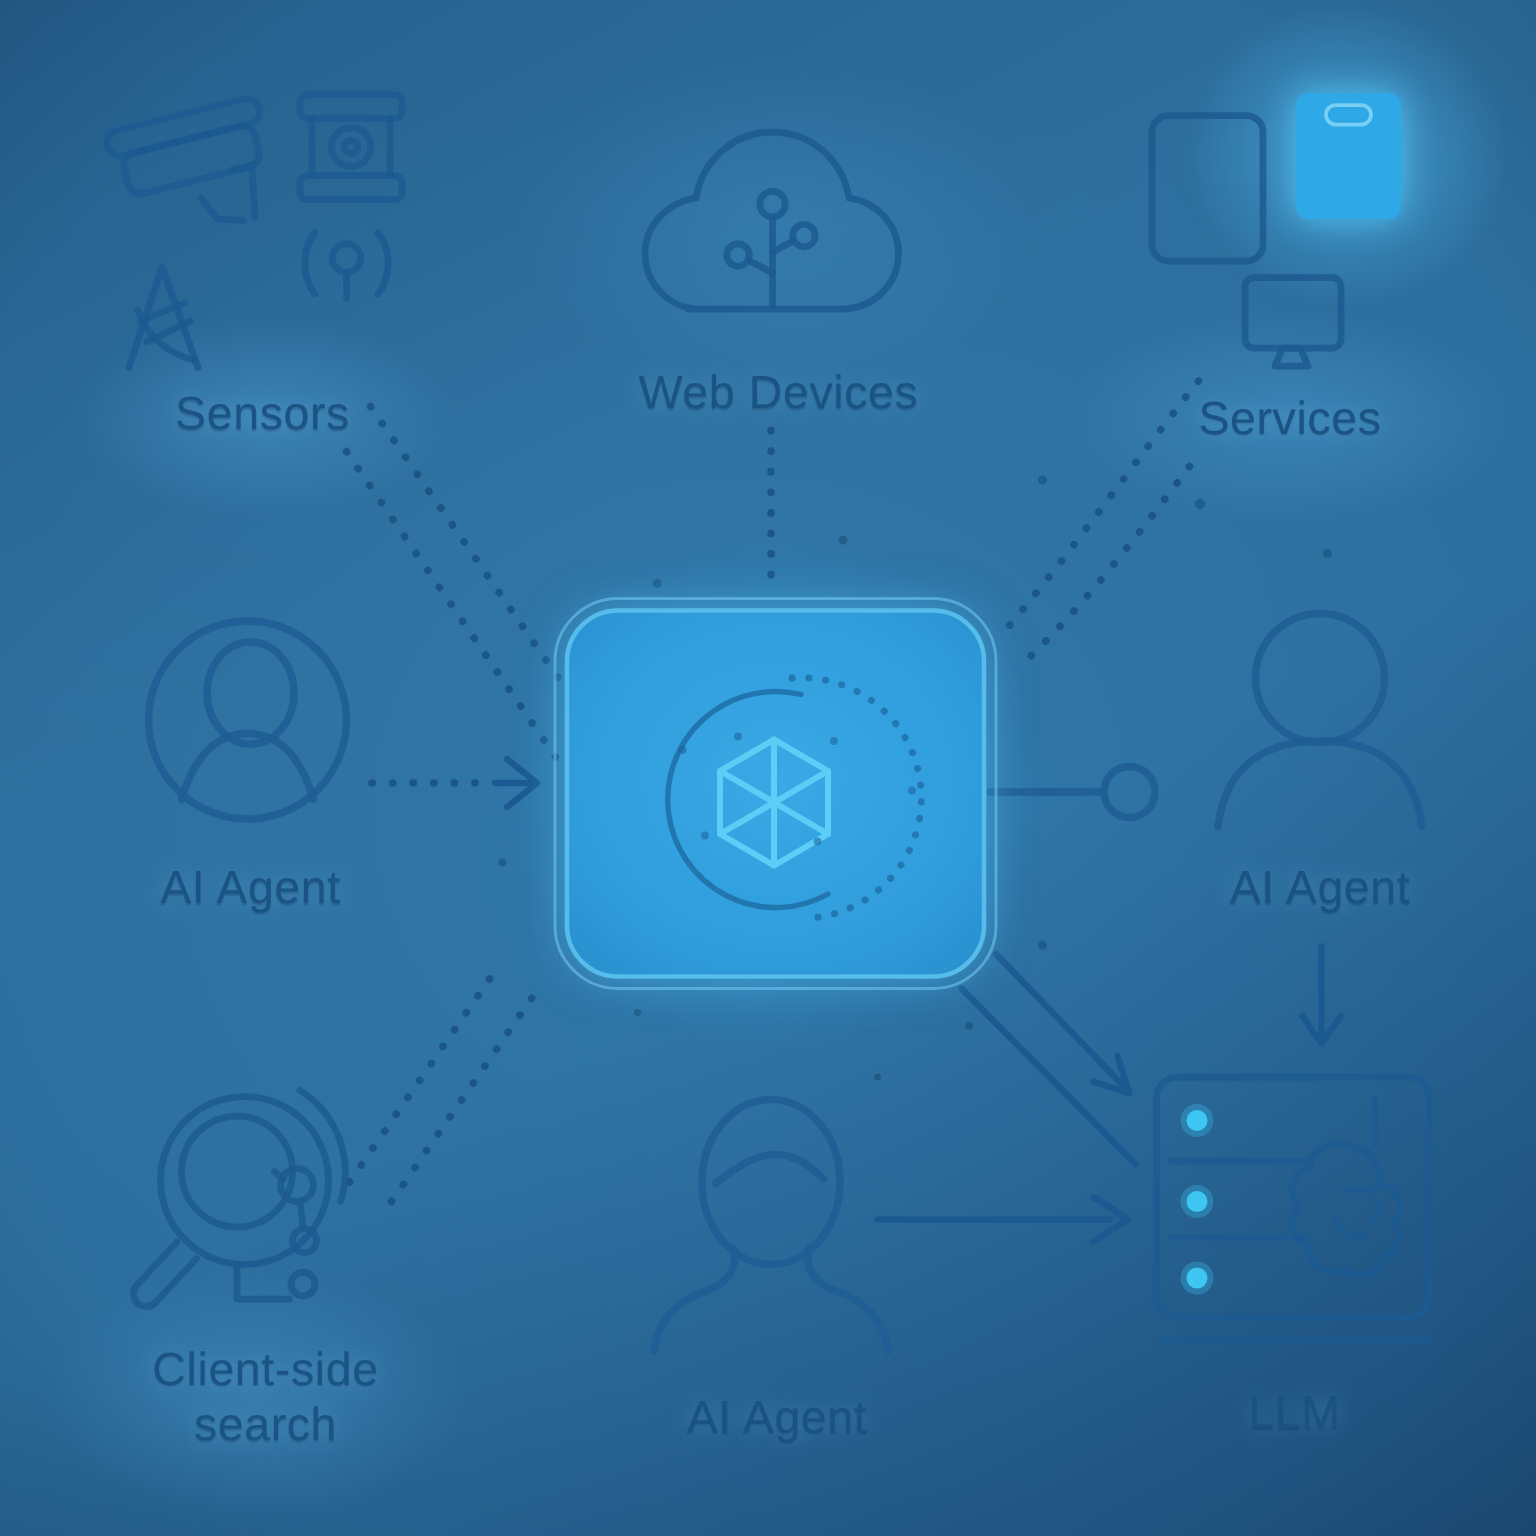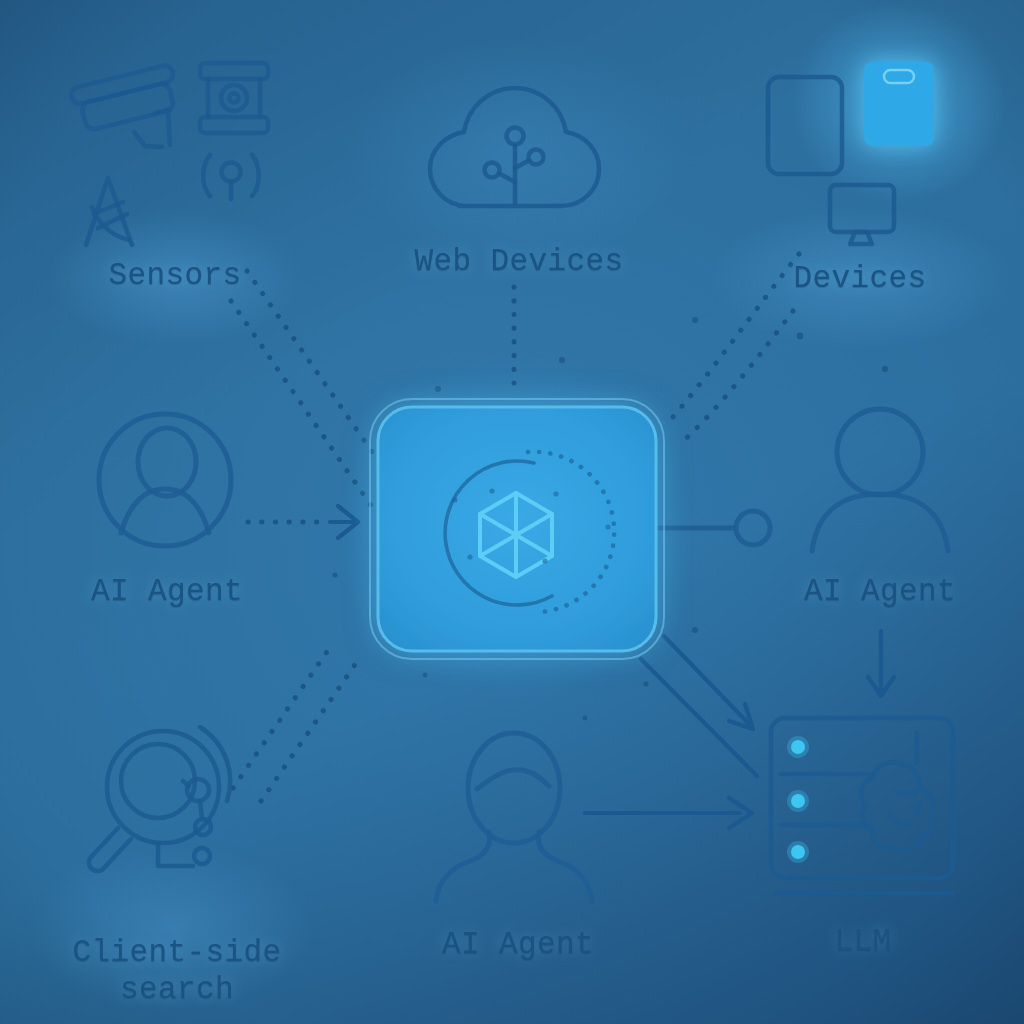--- a/index.html
+++ b/index.html
@@ -1,18 +1,18 @@
 <!DOCTYPE html>
 <html><head>
 <meta charset="utf-8">
 <style>
   html,body{margin:0;padding:0;background:#10314e;}
   .canvas{
     position:relative;width:1024px;height:1024px;overflow:hidden;
-    font-family:Liberation Mono, monospace;
+    font-family:Liberation Sans, sans-serif;
     background:
       radial-gradient(240px 230px at 516px 528px, rgba(64,174,238,.50), rgba(64,174,238,0) 75%),
       radial-gradient(150px 140px at 898px 103px, rgba(86,198,252,.55), rgba(86,198,252,0) 72%),
       radial-gradient(170px 90px at 175px 278px, rgba(96,182,238,.30), rgba(96,182,238,0) 75%),
       radial-gradient(200px 95px at 860px 278px, rgba(96,182,238,.28), rgba(96,182,238,0) 75%),
       radial-gradient(190px 110px at 172px 928px, rgba(96,182,238,.26), rgba(96,182,238,0) 75%),
       radial-gradient(230px 150px at 516px 150px, rgba(76,166,224,.22), rgba(76,166,224,0) 75%),
       radial-gradient(700px 620px at 500px 540px, rgba(58,140,196,.30), rgba(58,140,196,0) 80%),
       radial-gradient(1100px 1100px at 512px 500px, rgba(0,0,0,0) 52%, rgba(11,34,56,.55) 100%),
       linear-gradient(152deg,#26608e 0%,#2d6f9e 34%,#2c6f9f 58%,#235a88 82%,#1d4f7b 100%);
@@ -236,24 +236,24 @@
         <path class="st" d="M920,803 L916,815" stroke-width="4"></path>
         <path class="st" d="M890,814 c4,8 12,12 20,10" stroke-width="4"></path>
       </g>
     </g>
   </svg>
 
   <div class="label" style="left:175px;top:258px;">Sensors</div>
 
   <div class="label" style="left:519px;top:244px;">Web Devices</div>
 
-  <div class="label" style="left:860px;top:261px;">Devices</div>
+  <div class="label" style="left:860px;top:261px;">Services</div>
 
   <div class="label" style="left:167px;top:574px;">AI Agent</div>
 
   <div class="label" style="left:880px;top:574px;">AI Agent</div>
 
-  <div class="label wrap" style="left:177px;top:934px;">Client-side search</div>
+  <div class="label wrap" style="left:177px;top:894px;">Client-side search</div>
 
   <div class="label" style="left:518px;top:927px;">AI Agent</div>
 
   <div class="label" style="left:863px;top:924px;">LLM</div>
 </div>
 
 </body></html>

